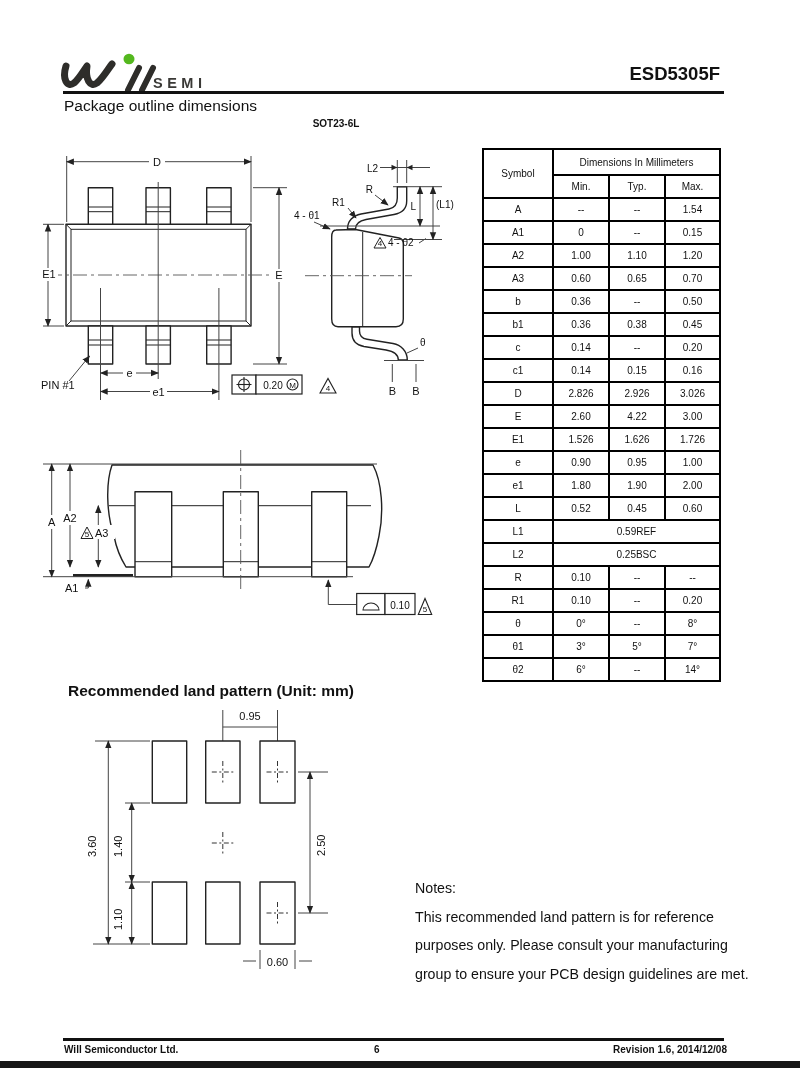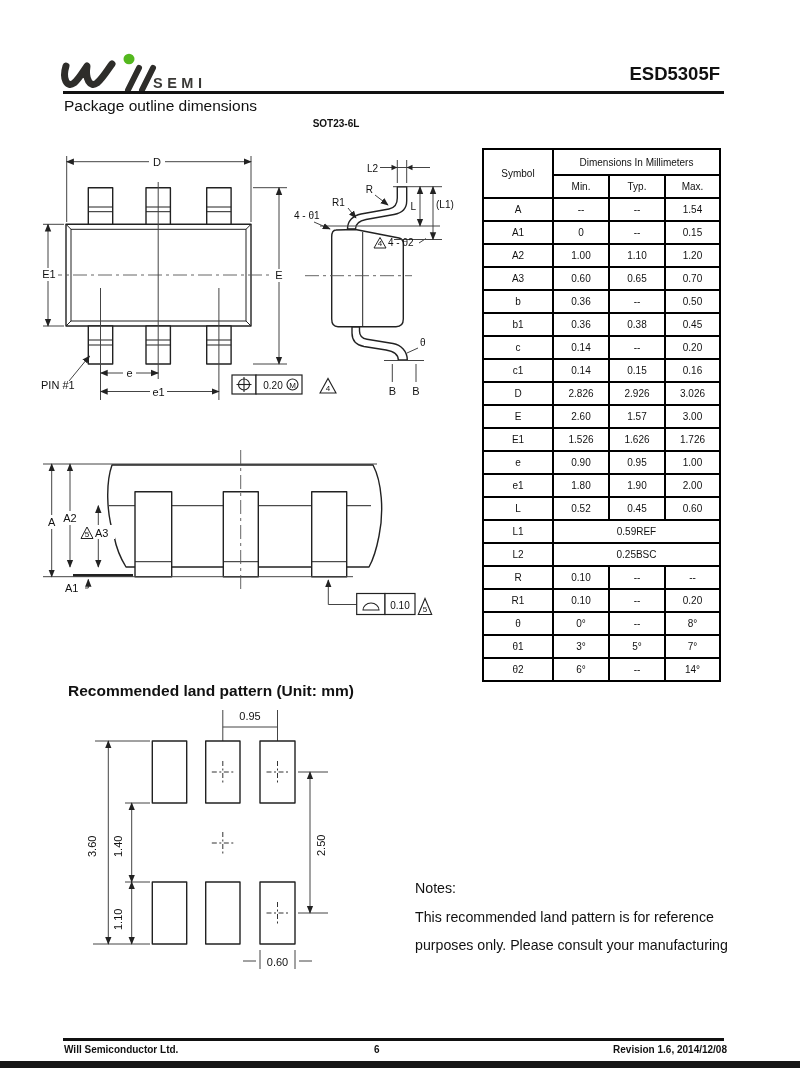--- a/index.html
+++ b/index.html
@@ -312,21 +312,21 @@
         </tr>
         <tr>
           <td>D</td>
           <td>2.826</td>
           <td>2.926</td>
           <td>3.026</td>
         </tr>
         <tr>
           <td>E</td>
           <td>2.60</td>
-          <td>1.57</td>
+          <td>4.22</td>
           <td>3.00</td>
         </tr>
         <tr>
           <td>E1</td>
           <td>1.526</td>
           <td>1.626</td>
           <td>1.726</td>
         </tr>
         <tr>
           <td>e</td>
@@ -441,20 +441,21 @@
       <line class="t" x1="215" y1="245" x2="215" y2="264"></line>
     <line class="t" x1="163" y1="256" x2="176" y2="256"></line>
       <line class="t" x1="219" y1="256" x2="232" y2="256"></line>
     <text class="dt" x="197.5" y="261" text-anchor="middle">0.60</text>
   </svg>
 
   <div class="notes">
     <div>Notes:</div>
     <div>This recommended land pattern is for reference</div>
     <div>purposes only. Please consult your manufacturing</div>
+    <div>group to ensure your PCB design guidelines are met.</div>
   </div>
 
   <div class="ftr-rule"></div>
   <div class="ftr-text ftr-company">Will Semiconductor Ltd.</div>
   <div class="ftr-text ftr-page">6</div>
   <div class="ftr-text ftr-rev">Revision 1.6, 2014/12/08</div>
   <div class="page-edge"></div>
 </div>
 
 </body></html>

